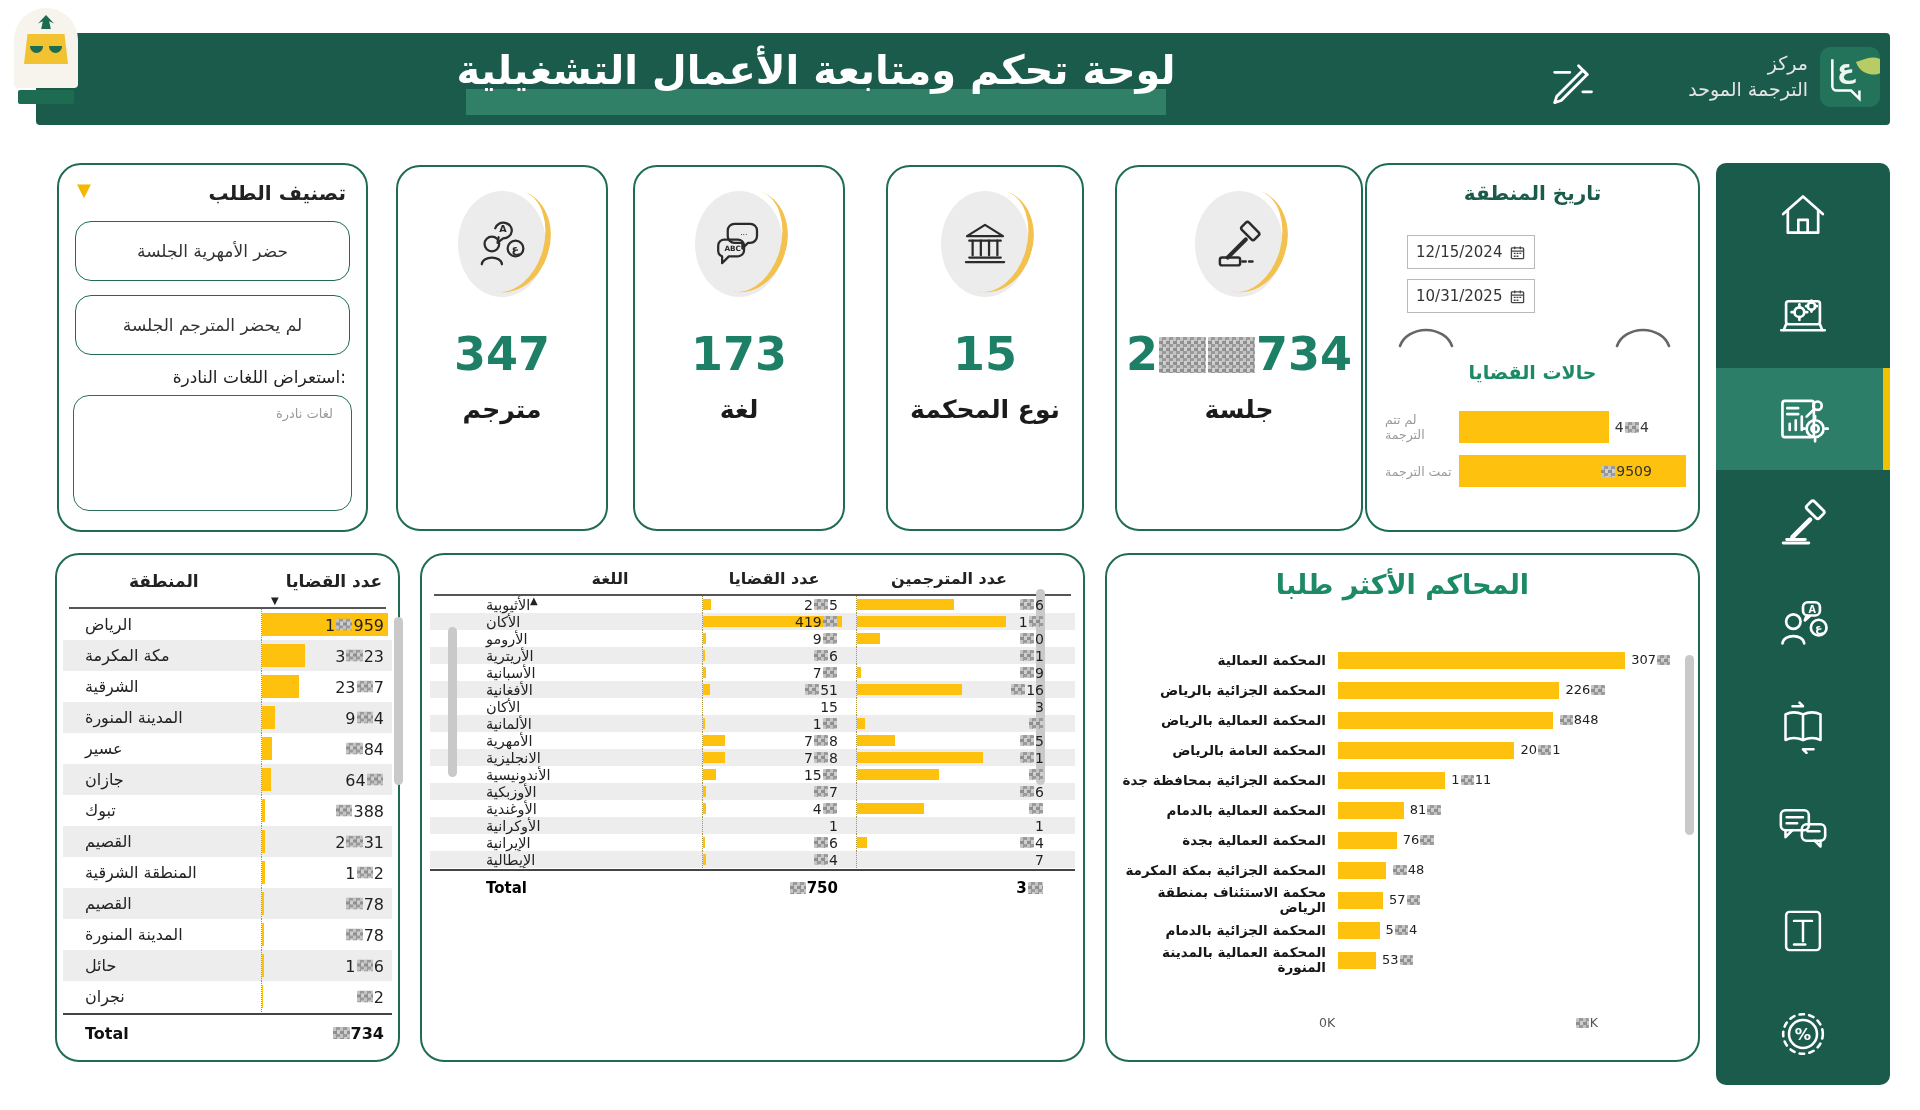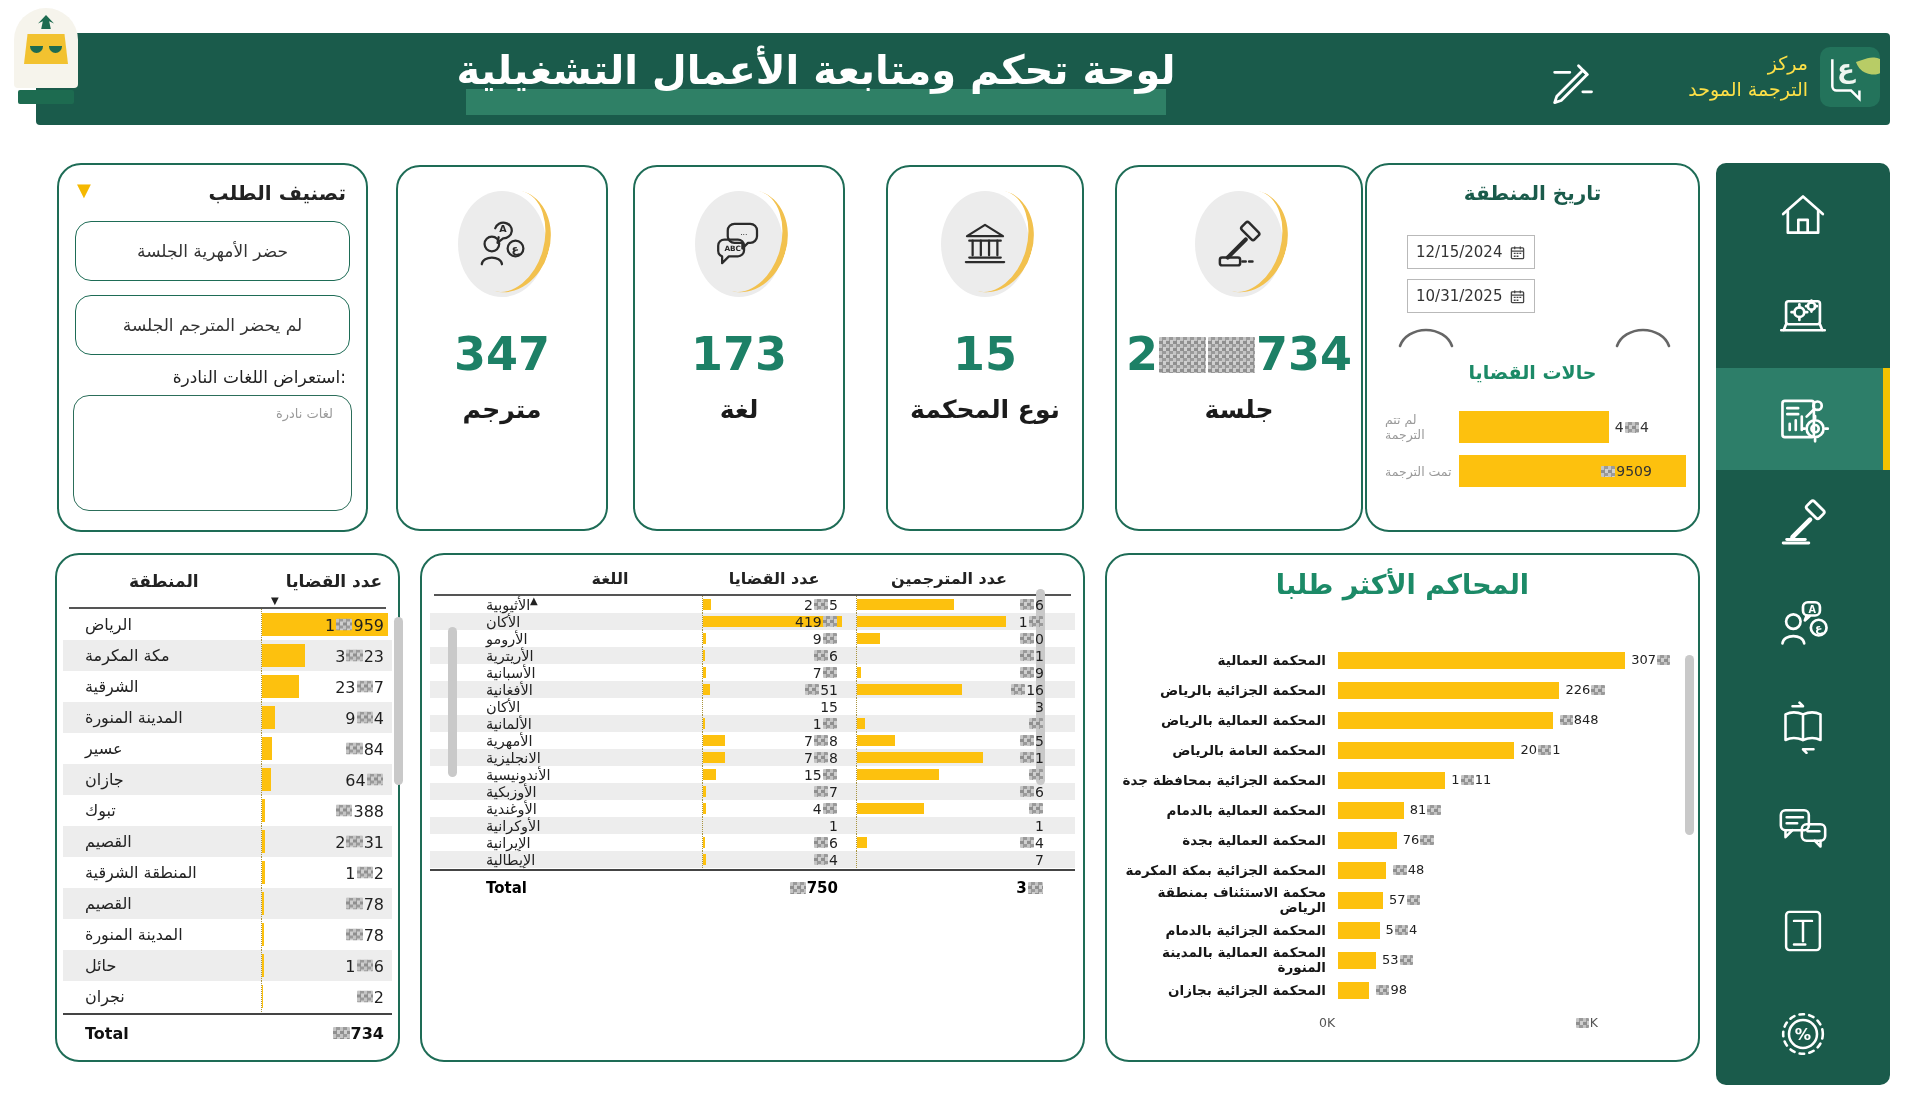--- a/index.html
+++ b/index.html
@@ -18,21 +18,21 @@
   .moj .book { position:absolute; left:10px; top:26px; width:44px; height:30px; background:#f2c230;
                clip-path:polygon(8% 0,92% 0,100% 100%,0 100%); }
   .moj .scale { position:absolute; left:16px; top:38px; width:13px; height:7px; background:#1d6b50; border-radius:0 0 12px 12px; }
   .moj .scale2 { left:35px; }
   .moj .base { position:absolute; left:4px; top:82px; width:56px; height:14px; background:#1d6b50; border-radius:2px; }
   .title-hl { position:absolute; left:430px; top:56px; width:700px; height:26px; background:#2f8066; z-index:1; }
   .title { position:absolute; left:360px; top:14px; width:840px; text-align:center;
            font-size:40px; font-weight:bold; color:#fff; z-index:2; }
   .quill { position:absolute; right:292px; top:22px; z-index:2; }
   .brand { position:absolute; right:10px; top:14px; display:flex; align-items:center; gap:12px; z-index:2; }
-  .brand-text { text-align:right; color:#fde047; line-height:1.35; font-size:19px; }
+  .brand-text { text-align:right; color:#e5e5e5; line-height:1.35; font-size:19px; }
   .brand-logo { position:relative; width:60px; height:60px; border-radius:10px; background:#23735b; overflow:hidden; }
   .brand-logo .leaf { position:absolute; right:-8px; top:10px; width:30px; height:18px; background:#b8cc66;
                       border-radius:0 18px 0 18px; transform:rotate(-18deg); }
   .brand-logo svg { position:absolute; left:4px; top:6px; }
   .brand-logo .ain { position:absolute; left:17px; top:7px; color:#eef6f0; font-size:26px; font-weight:bold; }
 
   
   .sidebar { position:absolute; left:1716px; top:163px; width:174px; height:922px;
              background:#1a5b4b; border-radius:10px; display:flex; flex-direction:column; z-index:2; }
   .side-item { flex:1; display:flex; align-items:center; justify-content:center; position:relative; cursor:pointer; }
@@ -710,24 +710,20 @@
           <span class="c-area"><span class="c-fill" style="width: 13%;"></span><span class="c-val">57<span class="px"></span></span></span>
         </div>
         <div class="c-row">
           <span class="c-label">المحكمة الجزائية بالدمام</span>
           <span class="c-area"><span class="c-fill" style="width: 12%;"></span><span class="c-val">5<span class="px"></span>4</span></span>
         </div>
         <div class="c-row">
           <span class="c-label">المحكمة العمالية بالمدينة المنورة</span>
           <span class="c-area"><span class="c-fill" style="width: 11%;"></span><span class="c-val">53<span class="px"></span></span></span>
         </div>
-        <div class="c-row">
-          <span class="c-label">المحكمة الجزائية بجازان</span>
-          <span class="c-area"><span class="c-fill" style="width: 9%;"></span><span class="c-val"><span class="px"></span>98</span></span>
-        </div>
       </div>
     <div class="c-axis">
       <span class="a0">0K</span>
       <span class="a1"><span class="px"></span>K</span>
     </div>
     <div class="scrollpill" style="left:578px;top:100px;height:180px;"></div>
   </section>
 
 </div>
 

